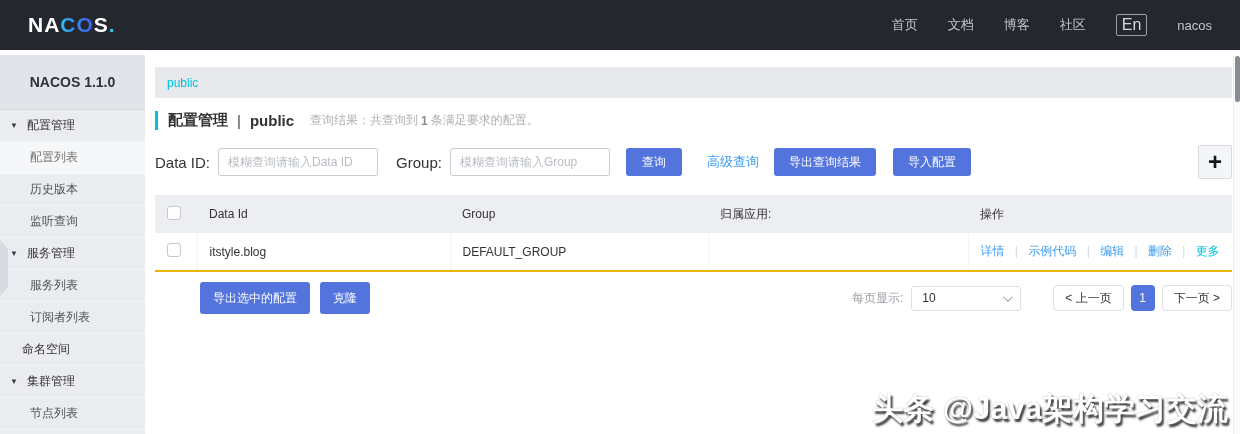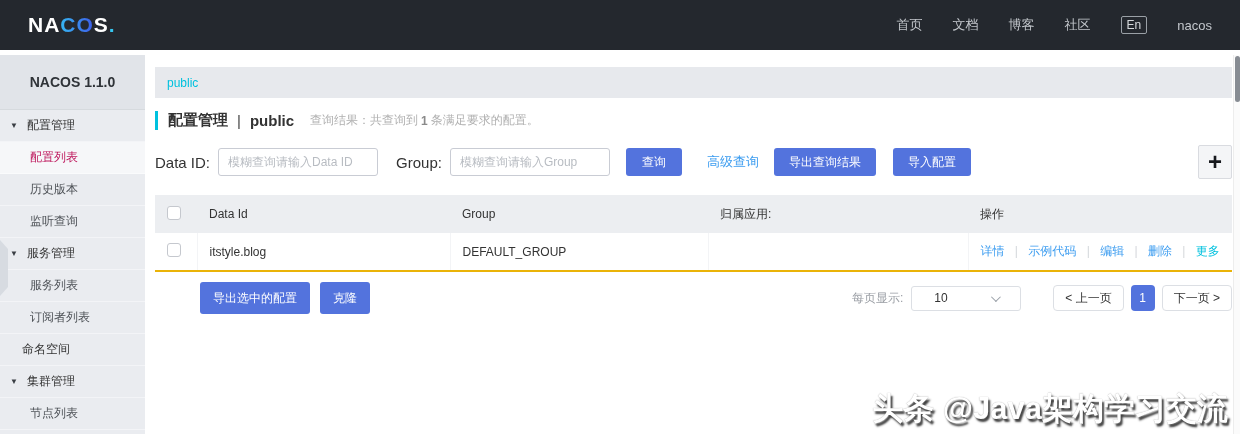--- a/index.html
+++ b/index.html
@@ -9,30 +9,30 @@
     font-family:"Liberation Sans","DejaVu Sans",sans-serif;
     color:#333;
   }
   
   .topbar { height:50px; background:var(--topbar-bg,#24282e); display:flex; align-items:center; padding:1px 28px; }
   .logo { font-size:21px; font-weight:bold; letter-spacing:1px; color:#fff; display:flex; align-items:baseline; cursor:pointer; }
   .logo .co { background:linear-gradient(90deg,#36b8f3,#3d5be8); -webkit-background-clip:text; background-clip:text; color:transparent; }
   .logo .dot { color:#36c6f0; }
   .nav { margin-left:auto; display:flex; align-items:center; gap:30px; font-size:13px; color:#c3c7cc; }
   .nav-link { cursor:pointer; }
-  .lang-box { border:1px solid #9aa0a6; border-radius:2px; padding:1px 5px; font-size:12px; color:#d6d9dc; cursor:pointer; }
+  .lang-box { border:1px solid #9aa0a6; border-radius:2px; padding:1px 5px; font-size:16px; color:#d6d9dc; cursor:pointer; }
   
   .sidebar { position:absolute; top:55px; left:0; bottom:0; width:145px; background:var(--sidebar-bg,#eaecf0); }
   .sidebar-header { height:55px; background:#e1e4e9; border-bottom:1px solid #d6dade; display:flex; align-items:center; justify-content:center; font-size:14px; font-weight:bold; color:#2f3338; }
   .menu { }
   .menu-item { height:32px; display:flex; align-items:center; font-size:12px; color:#333; cursor:pointer; border-bottom:1px solid rgba(255,255,255,0.45); }
   .menu-item.group { padding-left:10px; }
   .menu-item.group .caret { font-size:8px; margin-right:9px; color:#3a3e44; }
   .menu-item.sub { padding-left:30px; color:#4e5257; }
-  .menu-item.sub.selected { background:#f6f7f9; color:#be185d; }
+  .menu-item.sub.selected { background:#f6f7f9; color:#737373; }
   .menu-item.top { padding-left:22px; }
   .collapse-handle { position:absolute; left:0; top:240px; width:8px; height:56px; background:#d7dbe1; clip-path:polygon(0 0,100% 16%,100% 84%,0 100%); cursor:pointer; }
   
   .content { position:absolute; left:145px; top:55px; right:0; bottom:0; background:#fff; overflow:hidden; }
   .ns-band { margin:12px 8px 0 10px; height:31px; background:#e7e9ed; display:flex; align-items:center; padding:0 12px; }
   .ns-tab { font-size:12px; color:var(--cyan,#00c1de); cursor:pointer; }
   .title-row { margin:13px 8px 0 10px; display:flex; align-items:center; }
   .page-title { display:flex; align-items:center; border-left:3px solid var(--cyan,#00c1de); padding-left:10px; font-size:15px; font-weight:bold; color:#333; }
   .title-sep { margin:0 9px; font-weight:normal; color:#444; }
   .result-text { margin-left:16px; font-size:12px; color:#b0b0b0; display:flex; align-items:center; }
@@ -59,21 +59,21 @@
   .action-link { color:var(--link,#3d9df0); cursor:pointer; }
   .action-link.more { color:var(--cyan,#2ec3e0); }
   .action-sep { color:#d4d7db; margin:0 7px; }
   
   .footer-row { margin:10px 8px 0 10px; display:flex; align-items:center; }
   .btn.small { height:32px; padding:0 13px; font-size:12px; }
   .export-sel-btn { margin-left:45px; }
   .clone-btn { margin-left:10px; }
   .pagination { margin-left:auto; display:flex; align-items:center; }
   .page-size-label { font-size:12px; color:#9b9fa5; }
-  .page-size-select { width:110px; height:25px; margin-left:8px; border:1px solid #dcdfe4; border-radius:3px; background:#fff; display:flex; align-items:center; justify-content:space-between; padding:0 22px; font-size:12px; color:#333; cursor:pointer; }
+  .page-size-select { width:110px; height:25px; margin-left:8px; border:1px solid #dcdfe4; border-radius:3px; background:#fff; display:flex; align-items:center; justify-content:space-between; padding:0 10px; font-size:12px; color:#333; cursor:pointer; }
   .chevron-down { width:7px; height:7px; border-right:1px solid #9aa0a8; border-bottom:1px solid #9aa0a8; transform:rotate(45deg) translateY(-2px); }
   .page-btn { height:26px; margin-left:7px; border:1px solid #dcdfe4; border-radius:4px; background:#fff; font-size:12px; color:#333; padding:0 11px; display:flex; align-items:center; cursor:pointer; font-family:inherit; }
   .page-btn.prev { margin-left:32px; }
   .page-current { width:24px; height:26px; margin-left:7px; background:var(--accent,#5373dd); border-radius:4px; color:#fff; font-size:12px; display:flex; align-items:center; justify-content:center; cursor:pointer; }
   
   .watermark { position:absolute; right:12px; bottom:4px; font-size:31px; font-weight:bold; color:#fff; white-space:nowrap; text-shadow:2px 3px 2px rgba(55,55,55,0.95), 0 0 1px rgba(90,90,90,0.6);margin-left:25px; }
   .scrollbar { position:absolute; top:55px; right:0; bottom:0; width:7px; background:#fbfbfb; border-left:1px solid #ededed; }
   .scroll-thumb { position:absolute; top:1px; left:1px; width:5px; height:46px; background:#878c93; border-radius:3px; cursor:pointer; }
 </style>
 </head>

